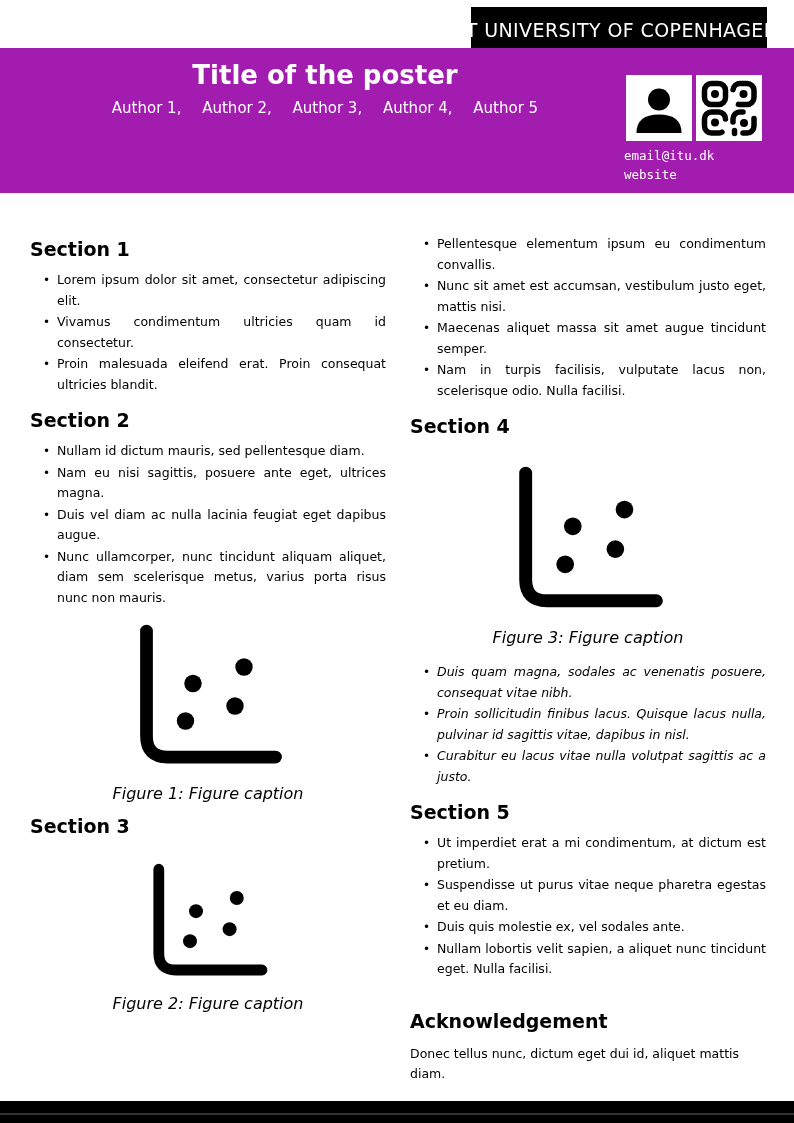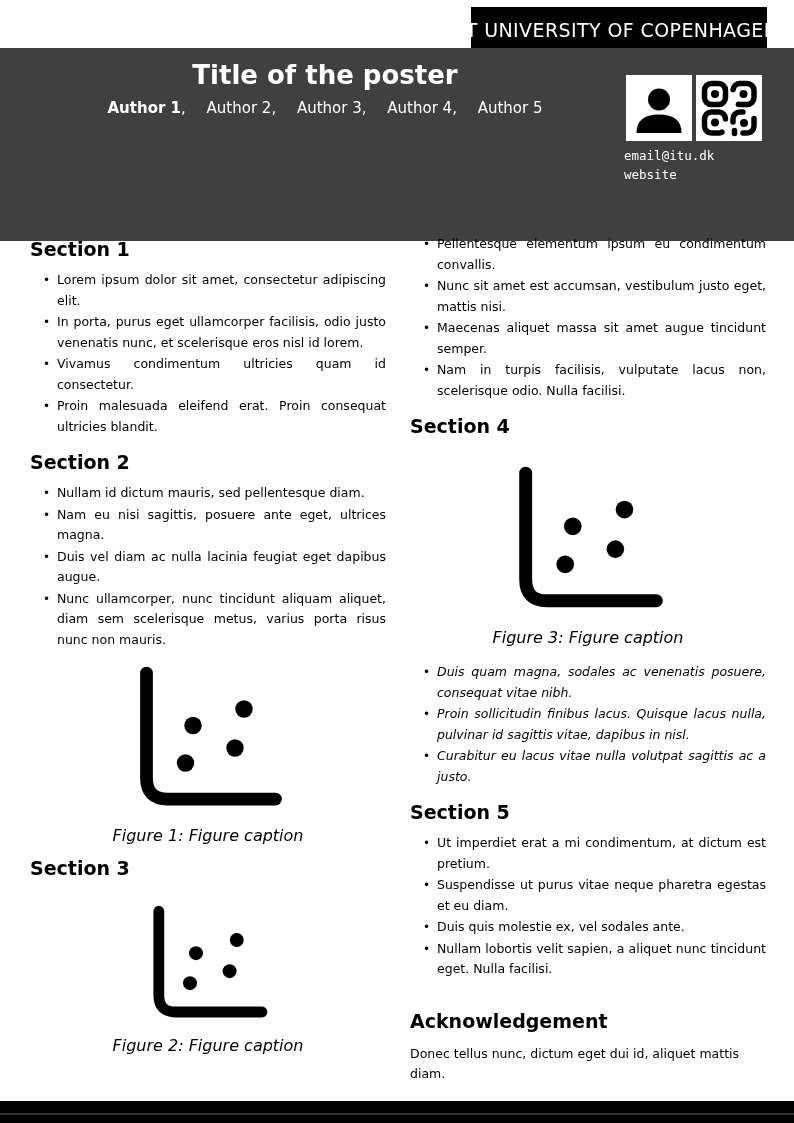--- a/index.html
+++ b/index.html
@@ -21,36 +21,36 @@
     position:absolute; left:471px; top:7px;
     width:296px; height:46px;
     background:#000; color:#fff;
     display:flex; align-items:center; justify-content:center;
     font-size:19px; letter-spacing:0.4px; white-space:nowrap;
   }
 
   
   .header {
     position:absolute; left:0; top:48px;
-    width:794px; height:193px;
-    background:#404040; color:#fff;
+    width:794px; height:145px;
+    background:#a21caf; color:#fff;
   }
   .header-center {
     position:absolute; left:0; top:10px; width:650px;
     text-align:center;
   }
   .poster-title {
     font-size:26px; font-weight:bold; line-height:34px;
   }
   .authors {
     margin-top:3px; font-size:15px; line-height:26px; white-space:nowrap;
   }
   .authors .author { margin-left:16px; }
   .authors .author:first-child { margin-left:0; }
-  .authors .bold { font-weight:bold; }
+  .authors .bold { font-weight:normal; }
 
   .id-block { position:absolute; left:626px; top:27px; width:140px; }
   .photo-box, .qr-box {
     position:absolute; top:0; width:66px; height:66px; background:#fff;
   }
   .photo-box { left:0; }
   .qr-box { left:70px; }
   .contact {
     position:absolute; left:-2px; top:71px;
     font-family:"DejaVu Sans Mono","Liberation Mono",monospace;
@@ -158,21 +158,20 @@
         <a href="#">email@itu.dk</a>
         <a href="#">website</a>
       </div>
     </div>
   </div>
 
   <div class="column column-left">
     <h2 class="section-heading">Section 1</h2>
     <ul class="bullets">
       <li>Lorem ipsum dolor sit amet, consectetur adipiscing elit.</li>
-      <li>In porta, purus eget ullamcorper facilisis, odio justo venenatis nunc, et scelerisque eros nisl id lorem.</li>
       <li>Vivamus condimentum ultricies quam id consectetur.</li>
       <li class="bold">Proin malesuada eleifend erat. Proin consequat ultricies blandit.</li>
     </ul>
 
     <h2 class="section-heading">Section 2</h2>
     <ul class="bullets">
       <li>Nullam id dictum mauris, sed pellentesque diam.</li>
       <li>Nam eu nisi sagittis, posuere ante eget, ultrices magna.</li>
       <li>Duis vel diam ac nulla lacinia feugiat eget dapibus augue.</li>
       <li class="bold">Nunc ullamcorper, nunc tincidunt aliquam aliquet, diam sem scelerisque metus, varius porta risus nunc non mauris.</li>

